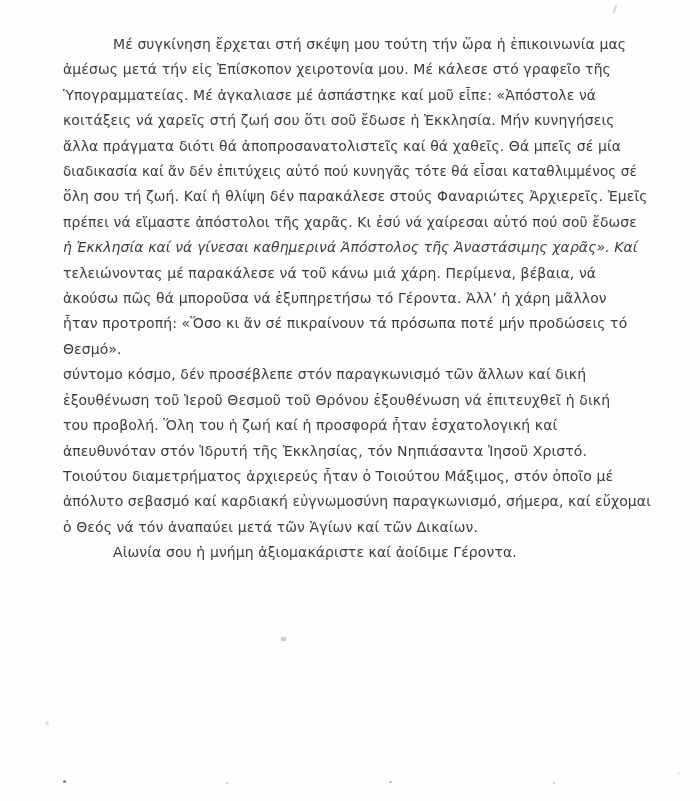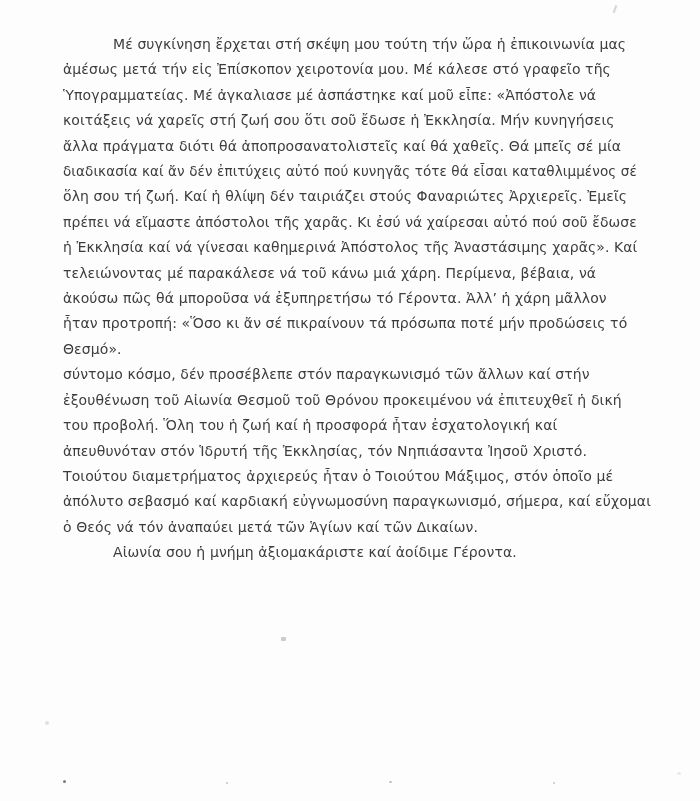--- a/index.html
+++ b/index.html
@@ -46,31 +46,31 @@
 <div class="page">
 
   <div class="text-block" style="color: rgb(61, 61, 61);">
       <div class="paragraph">
         <div class="line first">Μέ συγκίνηση ἔρχεται στή σκέψη μου τούτη τήν ὥρα ἡ ἐπικοινωνία μας</div>
         <div class="line">ἀμέσως μετά τήν εἰς Ἐπίσκοπον χειροτονία μου. Μέ κάλεσε στό γραφεῖο τῆς</div>
         <div class="line">Ὑπογραμματείας. Μέ ἀγκαλιασε μέ ἀσπάστηκε καί μοῦ εἶπε: «Ἀπόστολε νά</div>
         <div class="line">κοιτάξεις νά χαρεῖς στή ζωή σου ὅτι σοῦ ἔδωσε ἡ Ἐκκλησία. Μήν κυνηγήσεις</div>
         <div class="line">ἄλλα πράγματα διότι θά ἀποπροσανατολιστεῖς καί θά χαθεῖς. Θά μπεῖς σέ μία</div>
         <div class="line" style="transform-origin: left center; transform: scaleX(0.96633);">διαδικασία καί ἄν δέν ἐπιτύχεις αὐτό πού κυνηγᾶς τότε θά εἶσαι καταθλιμμένος σέ</div>
-        <div class="line">ὅλη σου τή ζωή. Καί ἡ θλίψη δέν ταιριάζει στούς Φαναριώτες Ἀρχιερεῖς. Ἐμεῖς</div>
+        <div class="line">ὅλη σου τή ζωή. Καί ἡ θλίψη δέν παρακάλεσε στούς Φαναριώτες Ἀρχιερεῖς. Ἐμεῖς</div>
         <div class="line" style="transform-origin: left center; transform: scaleX(0.994801);">πρέπει νά εἴμαστε ἀπόστολοι τῆς χαρᾶς. Κι ἐσύ νά χαίρεσαι αὐτό πού σοῦ ἔδωσε</div>
-        <div class="line" style="transform-origin: left center; transform: scaleX(0.998261);">ἡ Ἐκκλησία καί νά γίνεσαι καθημερινά Ἀπόστολος τῆς Ἀναστάσιμης χαρᾶς». Καί</div>
+        <div class="line" style="transform-origin: left center; transform: scaleX(0.998261); font-style: italic;">ἡ Ἐκκλησία καί νά γίνεσαι καθημερινά Ἀπόστολος τῆς Ἀναστάσιμης χαρᾶς». Καί</div>
         <div class="line">τελειώνοντας μέ παρακάλεσε νά τοῦ κάνω μιά χάρη. Περίμενα, βέβαια, νά</div>
         <div class="line">ἀκούσω πῶς θά μποροῦσα νά ἐξυπηρετήσω τό Γέροντα. Ἀλλ’ ἡ χάρη μᾶλλον</div>
         <div class="line">ἦταν προτροπή: «Ὅσο κι ἄν σέ πικραίνουν τά πρόσωπα ποτέ μήν προδώσεις τό</div>
         <div class="line last">Θεσμό».</div>
       </div>
       <div class="paragraph">
-        <div class="line">σύντομο κόσμο, δέν προσέβλεπε στόν παραγκωνισμό τῶν ἄλλων καί στήν</div>
-        <div class="line">ἐξουθένωση τοῦ Αἰωνία Θεσμοῦ τοῦ Θρόνου προκειμένου νά ἐπιτευχθεῖ ἡ δική</div>
+        <div class="line">σύντομο κόσμο, δέν προσέβλεπε στόν παραγκωνισμό τῶν ἄλλων καί δική</div>
+        <div class="line">ἐξουθένωση τοῦ Ἱεροῦ Θεσμοῦ τοῦ Θρόνου ἐξουθένωση νά ἐπιτευχθεῖ ἡ δική</div>
         <div class="line">του προβολή. Ὅλη του ἡ ζωή καί ἡ προσφορά ἦταν ἐσχατολογική καί</div>
         <div class="line">ἀπευθυνόταν στόν Ἱδρυτή τῆς Ἐκκλησίας, τόν Νηπιάσαντα Ἰησοῦ Χριστό.</div>
         <div class="line">Τοιούτου διαμετρήματος ἀρχιερεύς ἦταν ὁ Τοιούτου Μάξιμος, στόν ὁποῖο μέ</div>
         <div class="line">ἀπόλυτο σεβασμό καί καρδιακή εὐγνωμοσύνη παραγκωνισμό, σήμερα, καί εὔχομαι</div>
         <div class="line last">ὁ Θεός νά τόν ἀναπαύει μετά τῶν Ἁγίων καί τῶν Δικαίων.</div>
       </div>
       <div class="paragraph">
         <div class="line first last">Αἰωνία σου ἡ μνήμη ἀξιομακάριστε καί ἀοίδιμε Γέροντα.</div>
       </div>
     </div>

